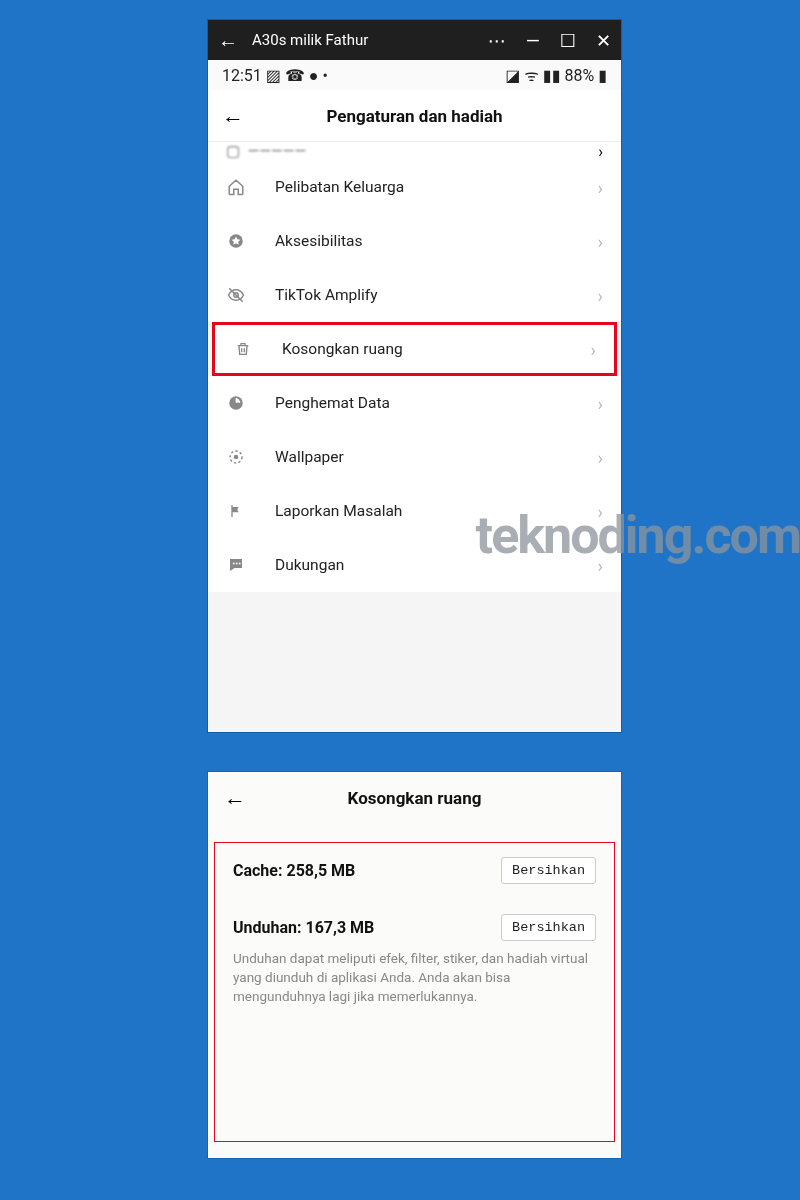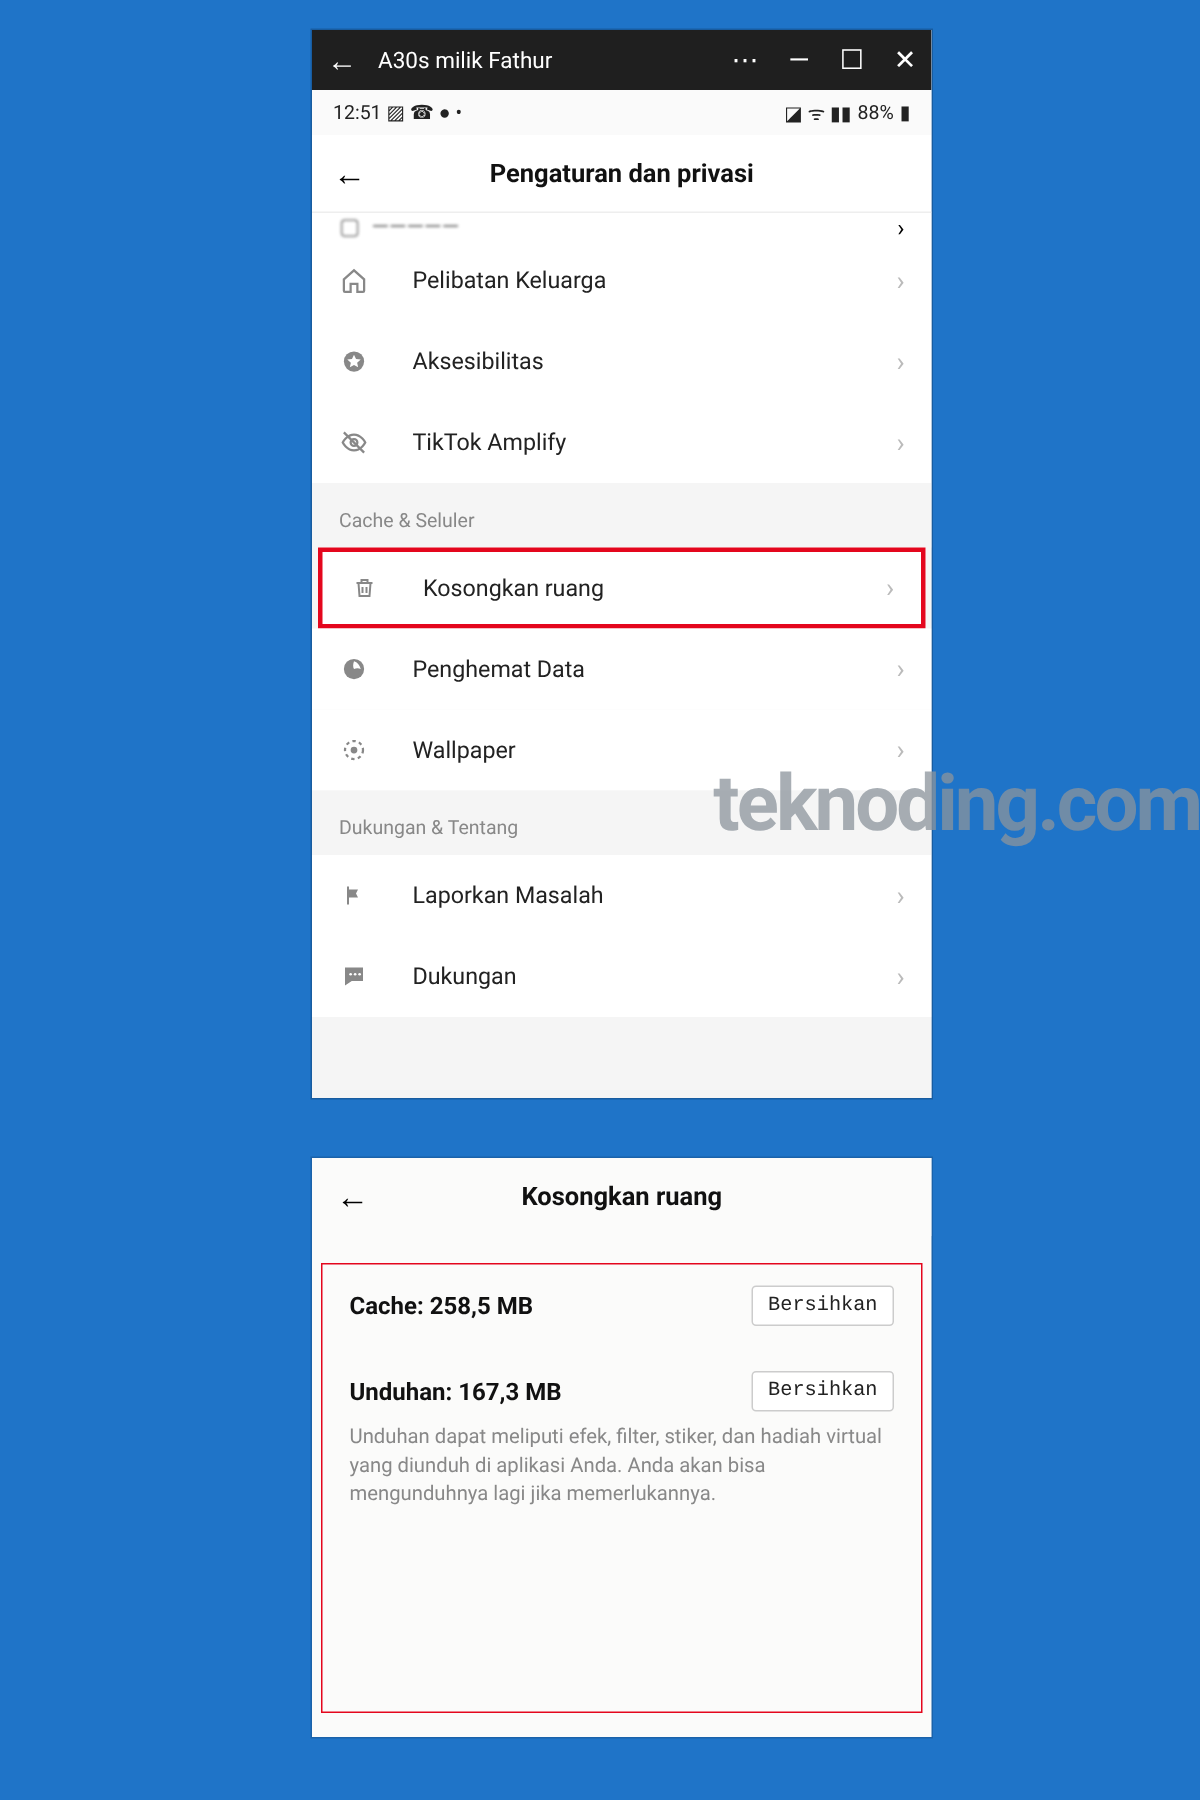--- a/index.html
+++ b/index.html
@@ -48,21 +48,21 @@
   }
   .titlebar .tb-back { font-size: 20px; }
   .titlebar .tb-title { flex: 1; }
   .titlebar .tb-right { display: flex; gap: 20px; align-items: center; font-size: 18px; }
   .statusbar {
     height: 30px;
     display: flex;
     align-items: center;
     justify-content: space-between;
     padding: 0 14px;
-    font-size: 13px;
+    font-size: 16px;
     color: #222;
     background: #fafafa;
   }
   .statusbar .right { display: flex; align-items: center; gap: 4px; }
   .appheader {
     height: 52px;
     display: flex;
     align-items: center;
     padding: 0 14px;
     background: #fff;
@@ -183,21 +183,21 @@
     </div>
     <div class="right">
       <span>◪ ᯤ ▮▮ </span>
       <span>88%</span>
       <span>▮</span>
     </div>
   </div>
 
   <div class="appheader">
     <span class="back-arrow">←</span>
-    <span class="title">Pengaturan dan privasi</span>
+    <span class="title">Pengaturan dan hadiah</span>
   </div>
 
   <div class="scroll">
     <div class="partial">
       <span class="label">▢ &nbsp;—————</span>
       <span class="chevron">›</span>
     </div>
 
     <div id="group1">
         <div class="row">
@@ -231,21 +231,20 @@
                 <circle cx="12" cy="12" r="3" fill="none" stroke="#888" stroke-width="2"></circle>
                 <line x1="3" y1="3" x2="21" y2="21" stroke="#888" stroke-width="2"></line>
               </svg>
             </span>
             <span class="label">TikTok Amplify</span>
           </div>
           <span class="chevron">›</span>
         </div>
       </div>
 
-    <div class="section-header">Cache &amp; Seluler</div>
 
     <div id="group2">
         <div class="row highlight">
           <div class="left">
             <span class="icon">
               <svg width="16" height="18" viewBox="0 0 24 24">
                 <path fill="none" stroke="#888" stroke-width="2" d="M4 7h16M9 7V4h6v3M6 7l1 13h10l1-13M10 11v6M14 11v6"></path>
               </svg>
             </span>
             <span class="label">Kosongkan ruang</span>
@@ -271,21 +270,20 @@
                 <circle cx="12" cy="12" r="8" fill="none" stroke="#888" stroke-width="2" stroke-dasharray="3 3"></circle>
                 <circle cx="12" cy="12" r="3" fill="#888"></circle>
               </svg>
             </span>
             <span class="label">Wallpaper</span>
           </div>
           <span class="chevron">›</span>
         </div>
       </div>
 
-    <div class="section-header">Dukungan &amp; Tentang</div>
 
     <div id="group3">
         <div class="row">
           <div class="left">
             <span class="icon">
               <svg width="16" height="18" viewBox="0 0 24 24">
                 <path fill="#888" d="M5 3v18h2v-7h9l-2-4 2-4H7V3z"></path>
               </svg>
             </span>
             <span class="label">Laporkan Masalah</span>

